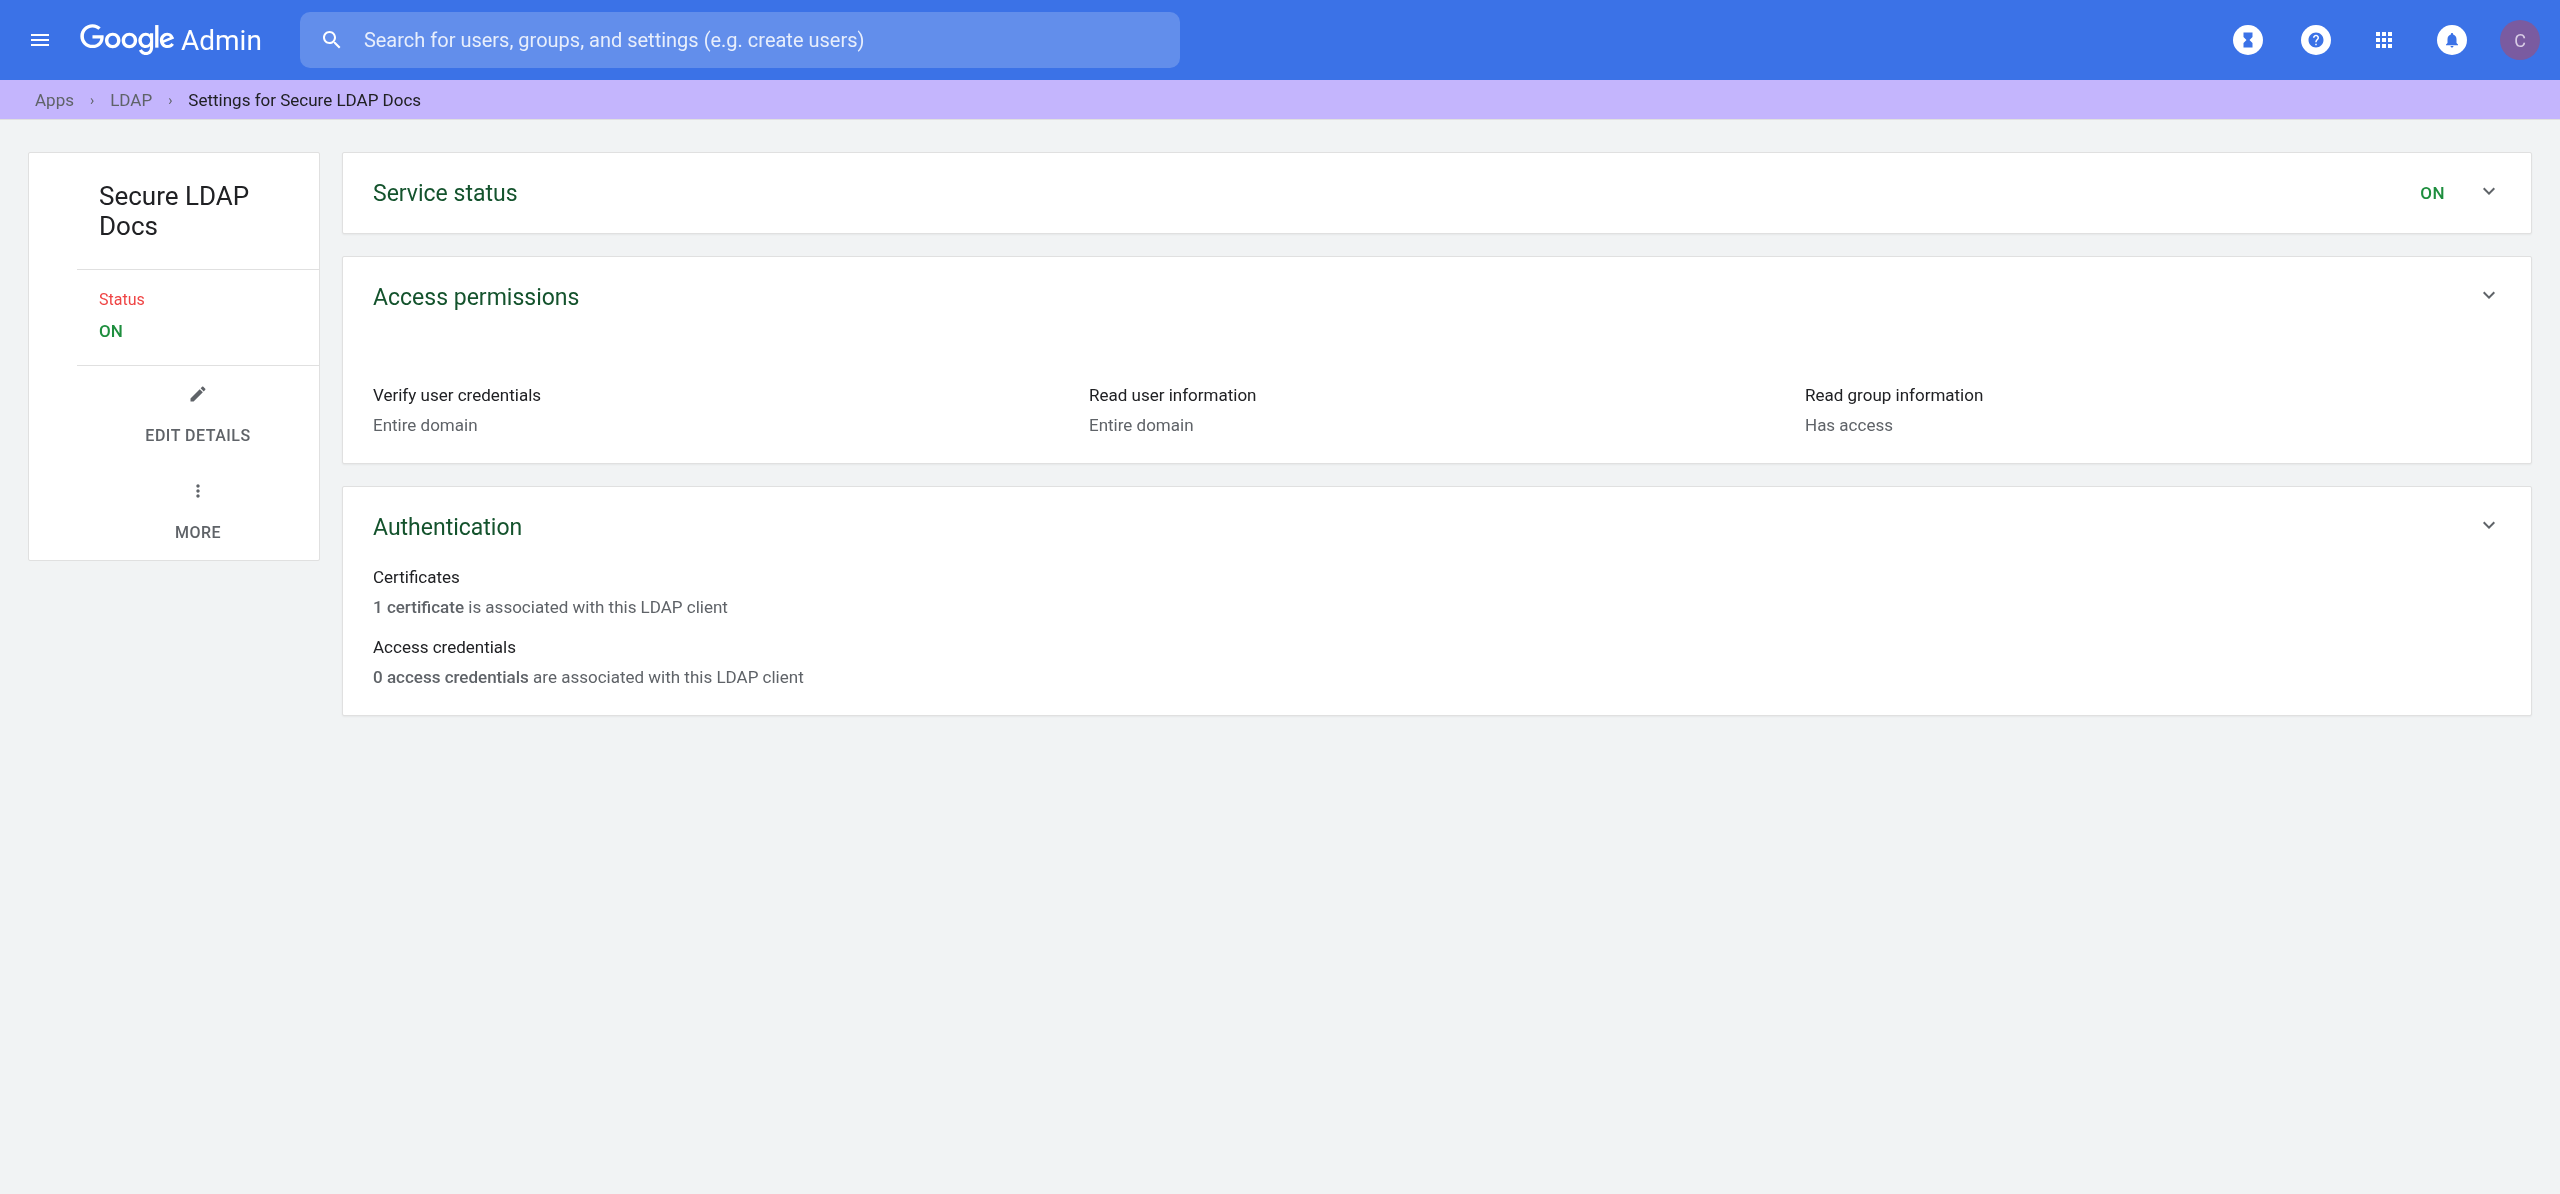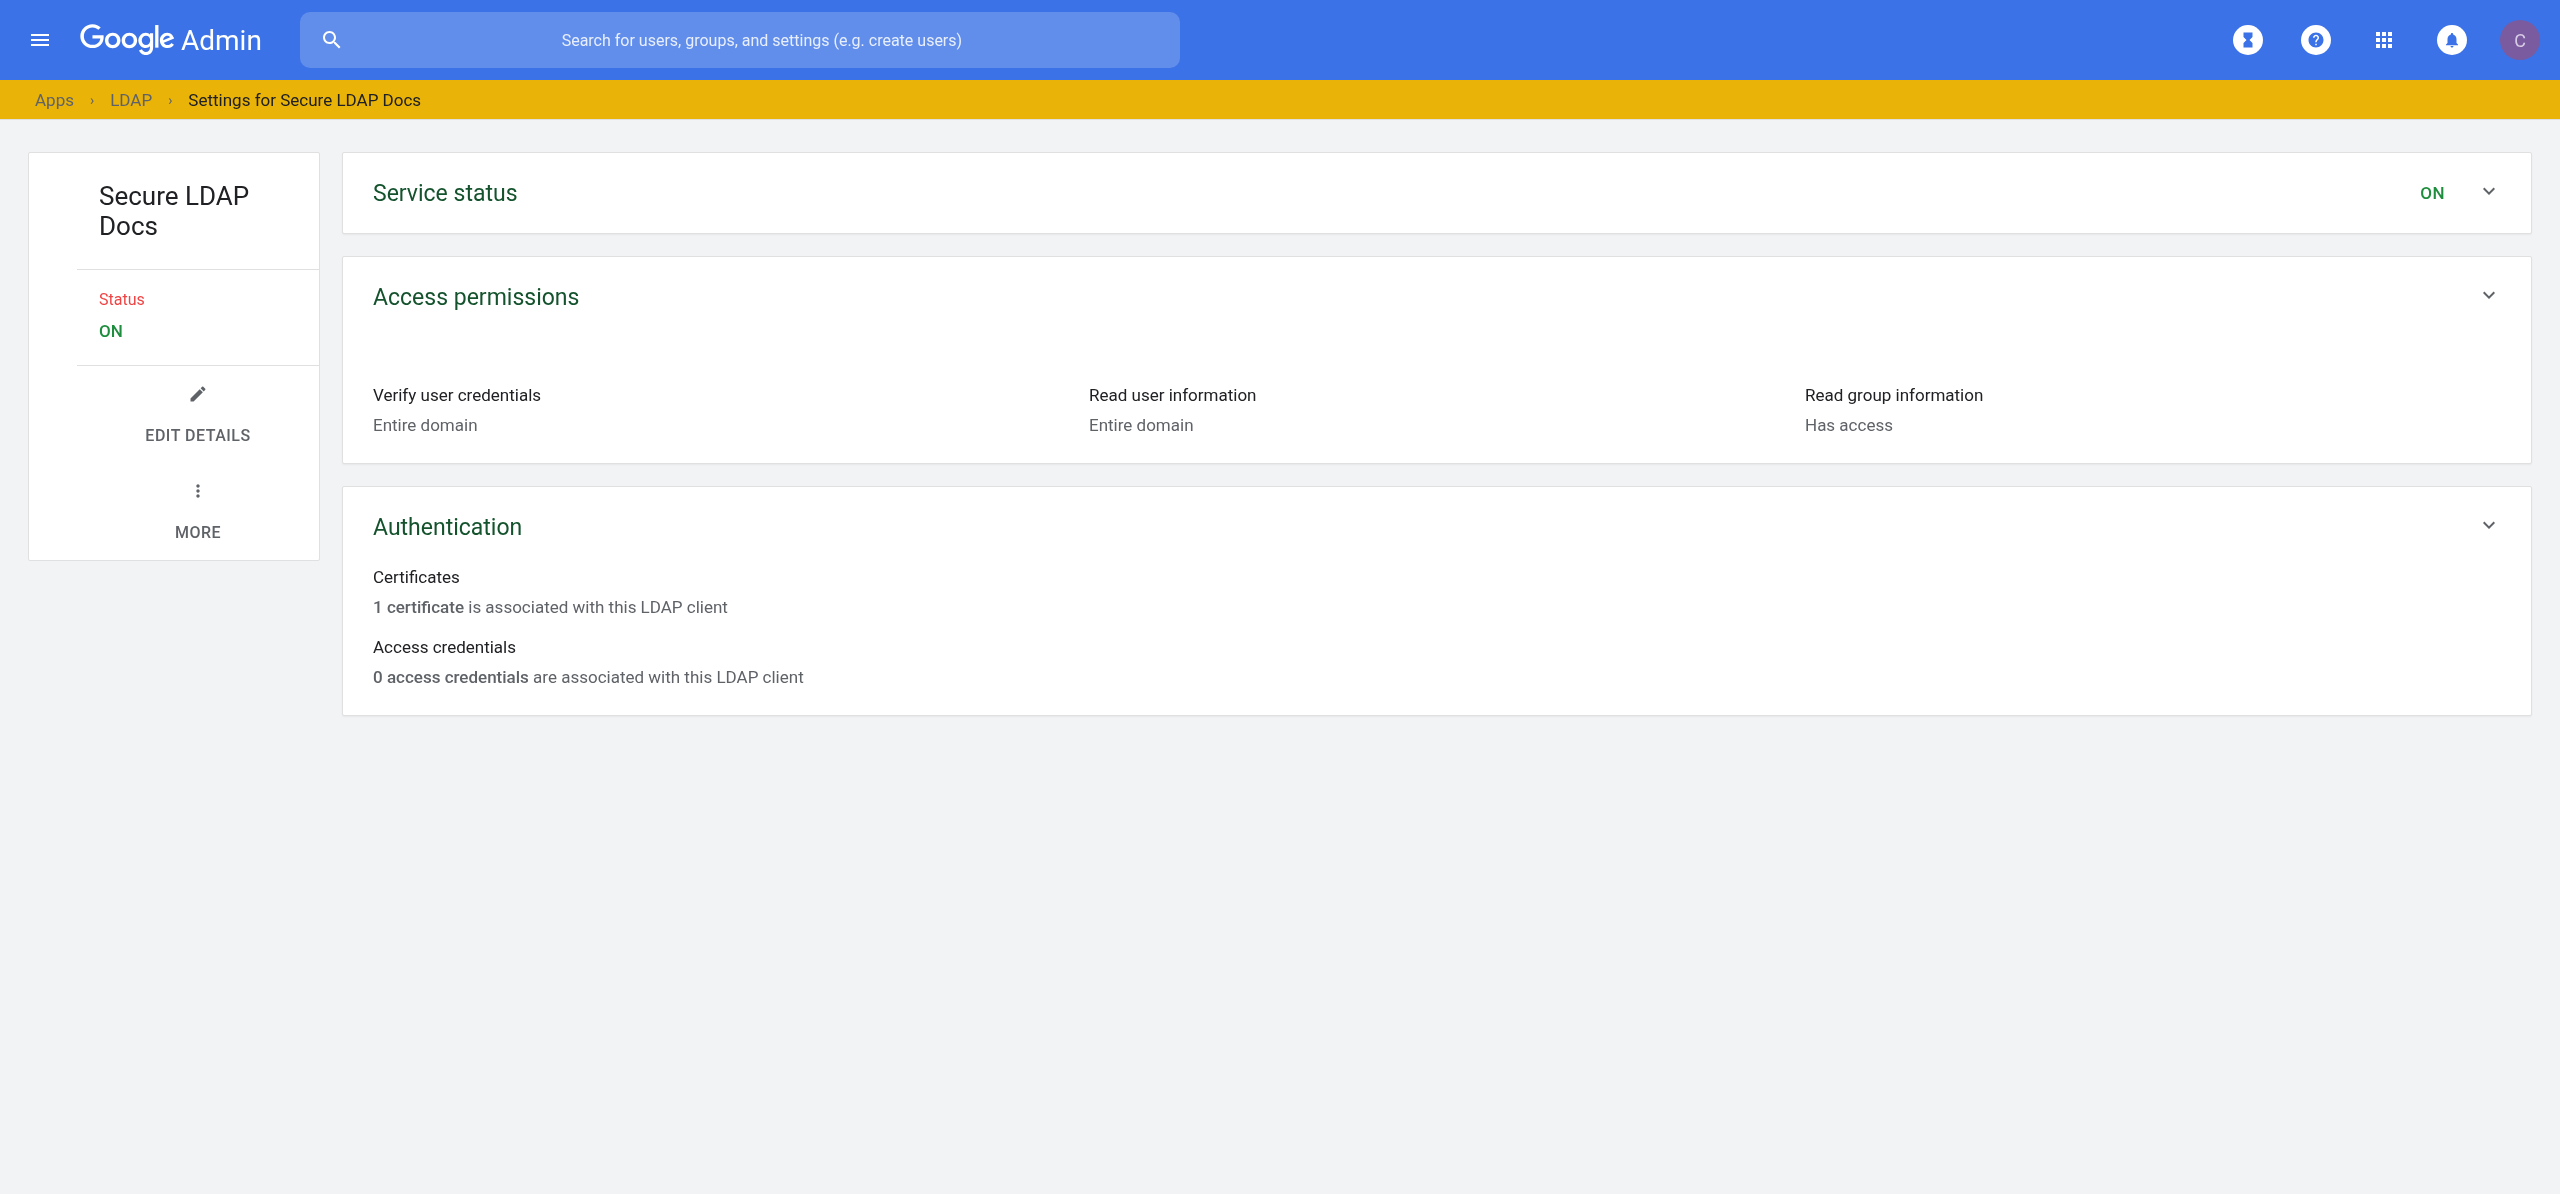--- a/index.html
+++ b/index.html
@@ -60,22 +60,21 @@
       width: 24px;
       height: 24px;
       fill: white;
     }
     .search-input {
       flex: 1;
       background: transparent;
       border: none;
       outline: none;
       color: #000000;
-      font-size: 16px;
-      text-align: center;
+      font-size: 20px;
     }
     .search-input::placeholder {
       color: rgba(255,255,255,0.85);
     }
     .header-icons {
       display: flex;
       align-items: center;
       gap: 28px;
       margin-left: auto;
     }
@@ -113,21 +112,21 @@
       background: #7a5ba0;
       border-radius: 50%;
       display: flex;
       align-items: center;
       justify-content: center;
       color: #d8cce5;
       font-size: 18px;
       cursor: pointer;
     }
     .breadcrumb {
-      background: #eab308;
+      background: #c4b5fd;
       height: 40px;
       display: flex;
       align-items: center;
       padding: 0 35px;
       gap: 16px;
       border-bottom: 1px solid #e0e0e0;
       font-size: 17px;
     }
     .breadcrumb-item {
       color: #5f6368;

